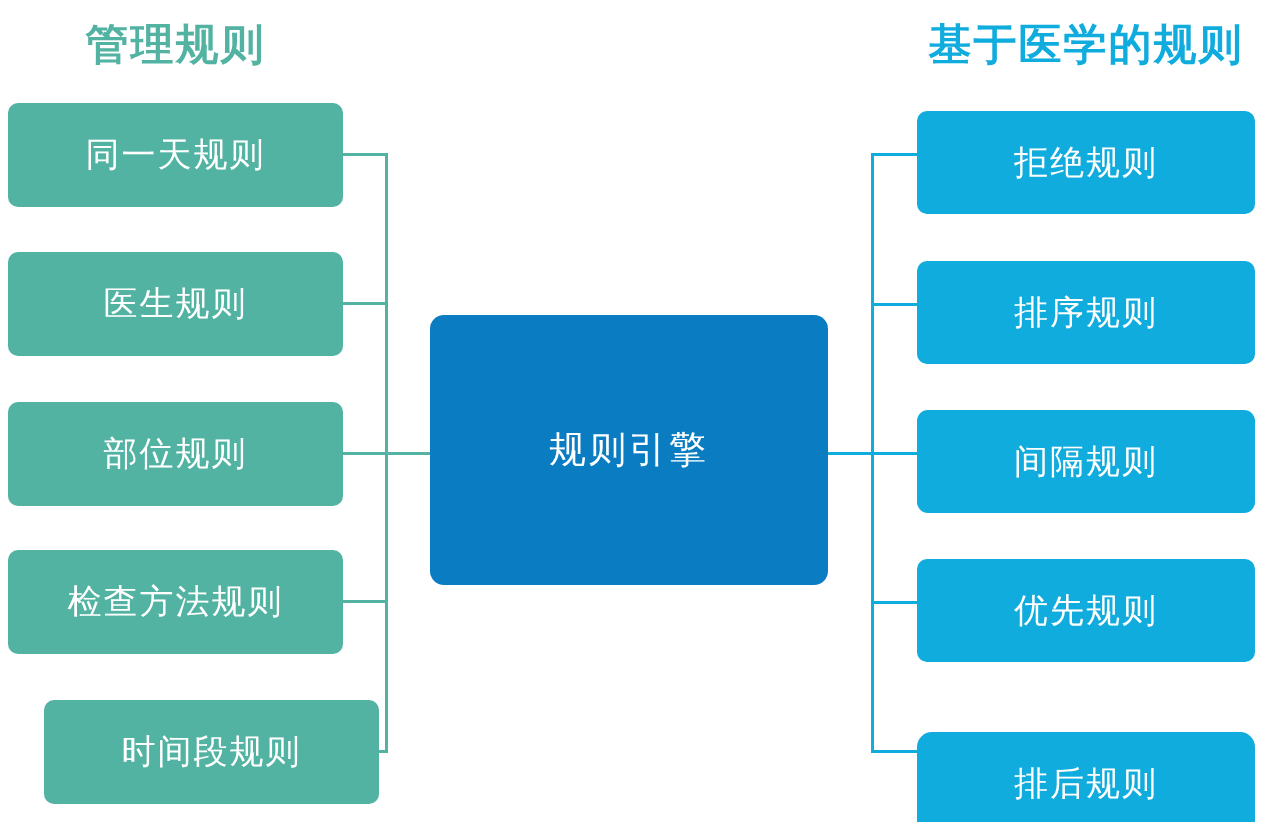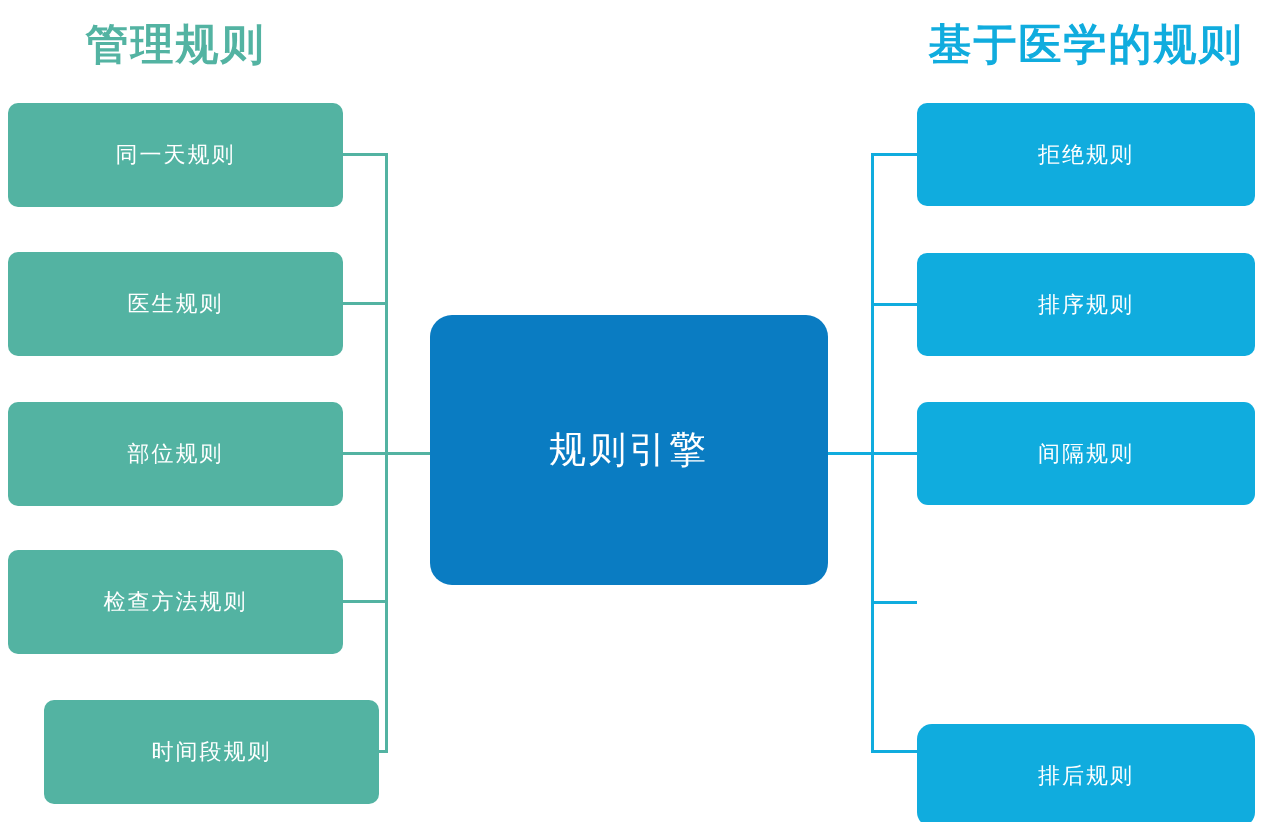--- a/index.html
+++ b/index.html
@@ -34,55 +34,56 @@
     width: 338px;
     top: 16px;
     color: #10ACDE;
   }
   .node {
     position: absolute;
     display: flex;
     align-items: center;
     justify-content: center;
     color: #ffffff;
-    font-size: 22px;
+    font-size: 34px;
     letter-spacing: 2px;
     border-radius: 10px;
     box-sizing: border-box;
   }
   .lnode {
     left: 8px;
     width: 335px;
     height: 104px;
     background: #53B3A2;
   }
   .rnode {
     left: 917px;
     width: 338px;
     height: 103px;
     background: #10ACDE;
+    margin-top: 8px;
   }
   .lnode.p1 { top: 103px; }
   .lnode.p2 { top: 252px; }
   .lnode.p3 { top: 402px; }
   .lnode.p4 { top: 550px; }
   .lnode.p5 { top: 700px; margin-left: 36px; }
   .rnode.p1 { top: 103px; }
   .rnode.p2 { top: 253px; }
   .rnode.p3 { top: 402px; border-radius: 11px; }
   .rnode.p4 { top: 551px; }
   .rnode.p5 { top: 724px; border-radius: 15px; }
   .center-node {
     position: absolute;
     left: 430px;
     top: 315px;
     width: 398px;
     height: 270px;
     background: #0A7CC2;
-    border-radius: 22px;
+    border-radius: 14px;
     display: flex;
     align-items: center;
     justify-content: center;
     color: #ffffff;
     font-size: 37px;
     letter-spacing: 3px;
   }
   .line {
     position: absolute;
   }
@@ -129,15 +130,16 @@
   <div class="node lnode p2">医生规则</div>
   <div class="node lnode p3">部位规则</div>
   <div class="node lnode p4">检查方法规则</div>
   <div class="node lnode p5">时间段规则</div>
 
   <div class="center-node">规则引擎</div>
 
   <div class="node rnode p1">拒绝规则</div>
   <div class="node rnode p2">排序规则</div>
   <div class="node rnode p3">间隔规则</div>
+  <div class="node rnode p4">优先规则</div>
   <div class="node rnode p5">排后规则</div>
 
 </div>
 
 </body></html>

